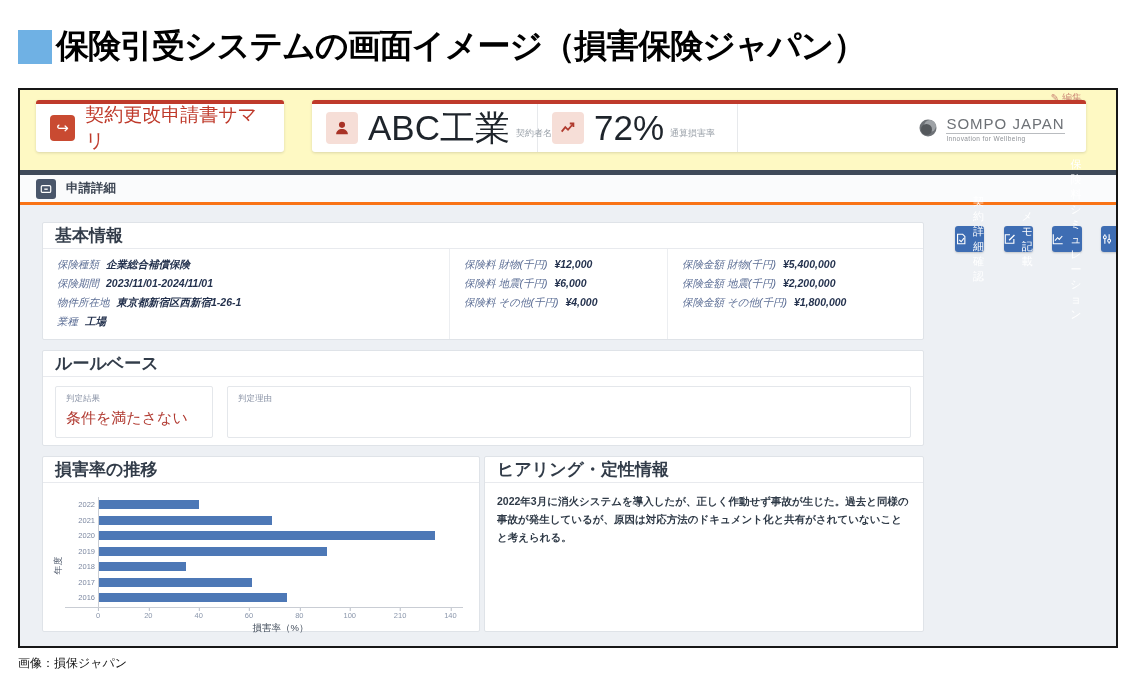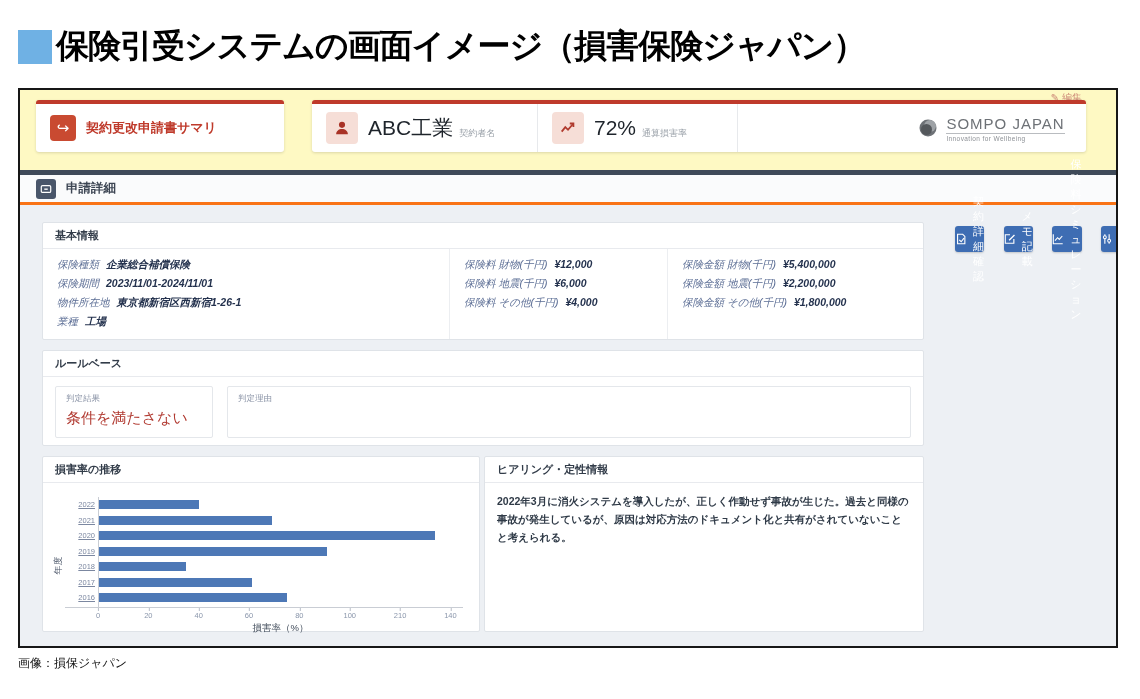--- a/index.html
+++ b/index.html
@@ -23,31 +23,31 @@
   }
 
   
   .hdr-card {
     position:absolute; background:#fff; border-top:4px solid #bf3a2b;
     border-radius:3px; box-shadow:0 1px 3px rgba(0,0,0,.14);
   }
   .card-summary { left:16px; top:10px; width:248px; height:52px; display:flex; align-items:center; padding:0 14px; }
   .summary-icon { width:26px; height:26px; background:#c94a31; border-radius:4px; color:#fff;
     display:flex; align-items:center; justify-content:center; font-size:15px; margin-right:10px; }
-  .summary-label { color:#bf3a2b; font-weight:700; font-size:13px; }
+  .summary-label { color:#bf3a2b; font-weight:400; font-size:19px; }
 
   .card-main { left:292px; top:10px; width:774px; height:52px; display:flex; align-items:stretch; }
   .hdr-section { display:flex; align-items:center; padding:0 14px; }
   .sec-client { width:226px; border-right:1px solid #e7e9ec; }
   .sec-ratio  { width:200px; border-right:1px solid #e7e9ec; }
   .sec-spacer { flex:1; }
   .sec-logo   { width:190px; justify-content:center; }
   .pink-icon { width:32px; height:32px; background:#f6ded7; border-radius:4px;
     display:flex; align-items:center; justify-content:center; margin-right:10px; flex:0 0 auto; }
-  .big-value { font-size:21px; color:#1e242b; letter-spacing:0; white-space:nowrap; }
+  .big-value { font-size:35px; color:#1e242b; letter-spacing:0; white-space:nowrap; }
   .mini-label { font-size:9px; color:#9aa1a9; margin-left:6px; align-self:center; margin-top:10px; white-space:nowrap; }
 
   .logo-wrap { display:flex; align-items:center; }
   .logo-text-col { margin-left:7px; }
   .logo-name { font-size:15px; color:#6d7176; letter-spacing:1px; white-space:nowrap; }
   .logo-tagline { font-size:6.5px; color:#8d9196; border-top:1px solid #b9bcc0; margin-top:1px; padding-top:1px; letter-spacing:.4px; }
 
   .edit-link { position:absolute; right:34px; top:1px; font-size:10px; color:#c4756a; opacity:.85; z-index:0; }
 
   
@@ -56,21 +56,21 @@
     border-bottom:3px solid #f97316; display:flex; align-items:center; padding:0 16px; }
   .detail-icon { width:20px; height:20px; background:#49566a; border-radius:3px; color:#fff;
     display:flex; align-items:center; justify-content:center; margin-right:10px; }
   .detail-title { font-size:12.5px; font-weight:700; color:#3d4654; }
 
   
   .content { position:absolute; left:0; top:115px; width:100%; height:443px; background:#edf0f4; }
 
   .panel { position:absolute; background:#fff; border:1px solid #dfe3e8; border-radius:2px; }
   .panel-hd { height:26px; display:flex; align-items:center; padding:0 12px;
-    border-bottom:1px solid #e8eaee; font-size:11px; font-weight:700; color:#323c49; }
+    border-bottom:1px solid #e8eaee; font-size:17px; font-weight:700; color:#323c49; }
 
   .p-basic { left:22px; top:17px; width:882px; height:118px; }
   .basic-body { display:flex; height:90px; }
   .bcol { padding:9px 14px; }
   .bcol1 { width:406px; }
   .bcol2 { width:218px; border-left:1px solid #eceef1; }
   .bcol3 { width:250px; border-left:1px solid #eceef1; }
   .frow { display:flex; align-items:baseline; margin-bottom:5px;font-style:italic; }
   .flabel { font-size:10.5px; color:#5d6f96; margin-right:7px; white-space:nowrap; }
   .fvalue { font-size:10.5px; font-weight:700; color:#24324e; white-space:nowrap; }
@@ -85,21 +85,21 @@
   .reason-value { font-size:13.5px; color:#383e46; }
 
   .p-chart { left:22px; top:251px; width:438px; height:176px; }
   .chart-area { padding:14px 16px 4px 8px; display:flex; }
   .ylab { width:14px; display:flex; align-items:center; justify-content:center; }
   .ylab span { transform:rotate(-90deg); font-size:9px; color:#4a5568; white-space:nowrap; }
   .plot-wrap { flex:1; }
   .rows { border-bottom:1px solid #c9cdd4; position:relative; padding-bottom:1px; }
   .rows::before { content:""; position:absolute; left:33px; top:0; bottom:0; width:1px; background:#c9cdd4; }
   .crow { display:flex; align-items:center; height:15.5px; }
-  .cyear { width:30px; text-align:right; margin-right:3px; font-size:7.5px; color:#7b87a0;text-decoration:underline; }
+  .cyear { width:30px; text-align:right; margin-right:3px; font-size:7.5px; color:#7b87a0; }
   .ctrack { flex:1; height:100%; display:flex; align-items:center; }
   .cbar { height:9px; }
   .xaxis { margin-left:33px; position:relative; height:13px; }
   .ctick { position:absolute; top:3px; transform:translateX(-50%); font-size:7.5px; color:#8a96ab; }
   .ctick::before { content:""; position:absolute; left:50%; top:-3px; width:1px; height:3px; background:#b9bfc9; }
   .xlab { padding-left:33px; text-align:center; font-size:9.5px; color:#3f4a59; margin-top:1px; }
 
   .p-hearing { left:464px; top:251px; width:440px; height:176px; }
   .hearing-body { padding:10px 12px; font-size:10.5px; font-weight:700; color:#2f3a47; line-height:1.7; }
 

